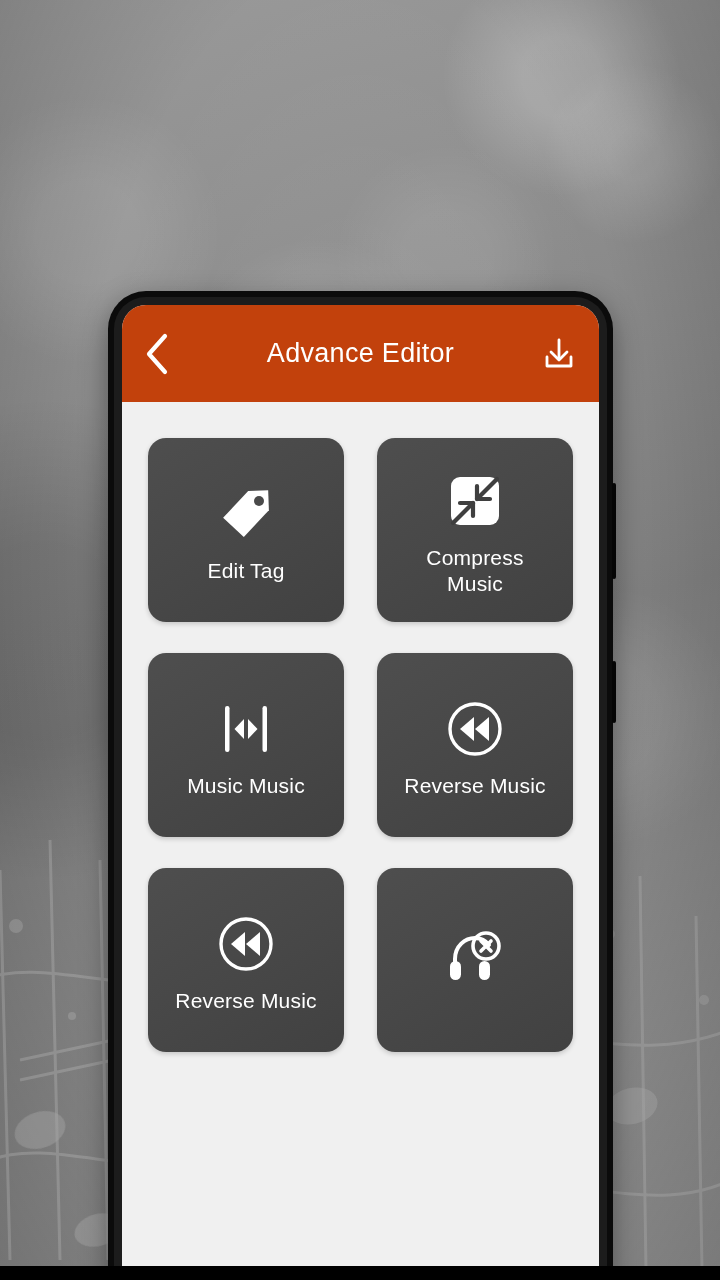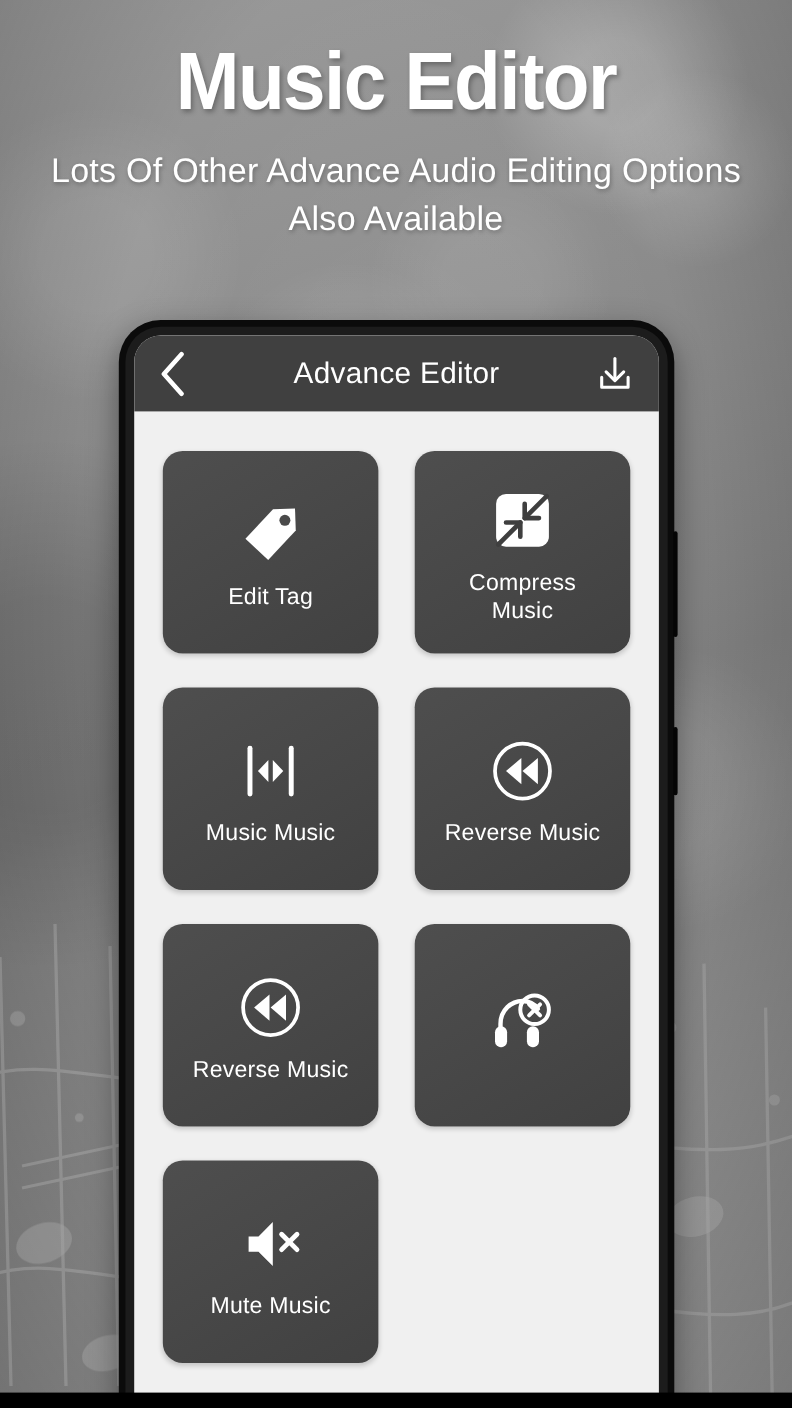--- a/index.html
+++ b/index.html
@@ -114,22 +114,22 @@
     border-radius: 24px 24px 0 0;
     overflow: hidden;
     background: #f0f0f0;
     display: flex;
     flex-direction: column;
   }
 
   
   .appbar {
     flex: 0 0 auto;
-    height: 69px;
-    background: #404040;
+    height: 97px;
+    background: #c2410c;
     display: flex;
     align-items: center;
     padding: 16px 22px;
     box-sizing: border-box;
   }
   .appbar-back {
     width: 46px;
     height: 46px;
     display: flex;
     align-items: center;
@@ -242,24 +242,20 @@
     <g fill="#ffffff" opacity="0.45">
       <ellipse cx="68" cy="286" rx="22" ry="15" transform="rotate(-16 68 286)"></ellipse>
       <ellipse cx="182" cy="236" rx="26" ry="18" transform="rotate(-14 182 236)"></ellipse>
       <circle cx="44" cy="92" r="6"></circle>
         <circle cx="160" cy="64" r="5"></circle>
       <circle cx="254" cy="130" r="5"></circle>
         <circle cx="112" cy="372" r="5"></circle>
     </g>
   </svg>
 
-  <div class="promo">
-    <div class="promo-title">Music Editor</div>
-    <div class="promo-sub">Lots Of Other Advance Audio Editing Options Also Available</div>
-  </div>
 
   <div class="phone">
     <div class="phone-inner-rim"></div>
     <div class="phone-btn b1"></div>
     <div class="phone-btn b2"></div>
 
     <div class="screen">
 
       <div class="appbar">
         <div class="appbar-back">
@@ -345,28 +341,19 @@
             <svg width="60" height="58" viewBox="0 0 60 58">
               <path d="M10 44 L10 31 C10 18 20 10 30 10 C36 10 41 13 44 17" fill="none" stroke="#ffffff" stroke-width="4" stroke-linecap="round"></path>
               <rect x="5" y="33" width="11" height="19" rx="5.5" fill="#ffffff"></rect>
               <rect x="34" y="33" width="11" height="19" rx="5.5" fill="#ffffff"></rect>
               <circle cx="41" cy="18" r="13" fill="none" stroke="#ffffff" stroke-width="3.6"></circle>
               <path d="M36 13 L46 23 M46 13 L36 23" stroke="#ffffff" stroke-width="3.6" stroke-linecap="round"></path>
             </svg>
           </div>
         </div>
 
-        <div class="card">
-          <div class="card-icon">
-            <svg width="60" height="56" viewBox="0 0 60 56">
-              <path d="M10 21 L19 21 L32 8 L32 48 L19 35 L10 35 Z" fill="#ffffff"></path>
-              <path d="M40 19 L54 33 M54 19 L40 33" stroke="#ffffff" stroke-width="4.4" stroke-linecap="round"></path>
-            </svg>
-          </div>
-          <div class="card-label">Mute Music</div>
-        </div>
 
       </div>
     </div>
   </div>
 
   <div class="bottom-mask"></div>
 </div>
 
 </body></html>

